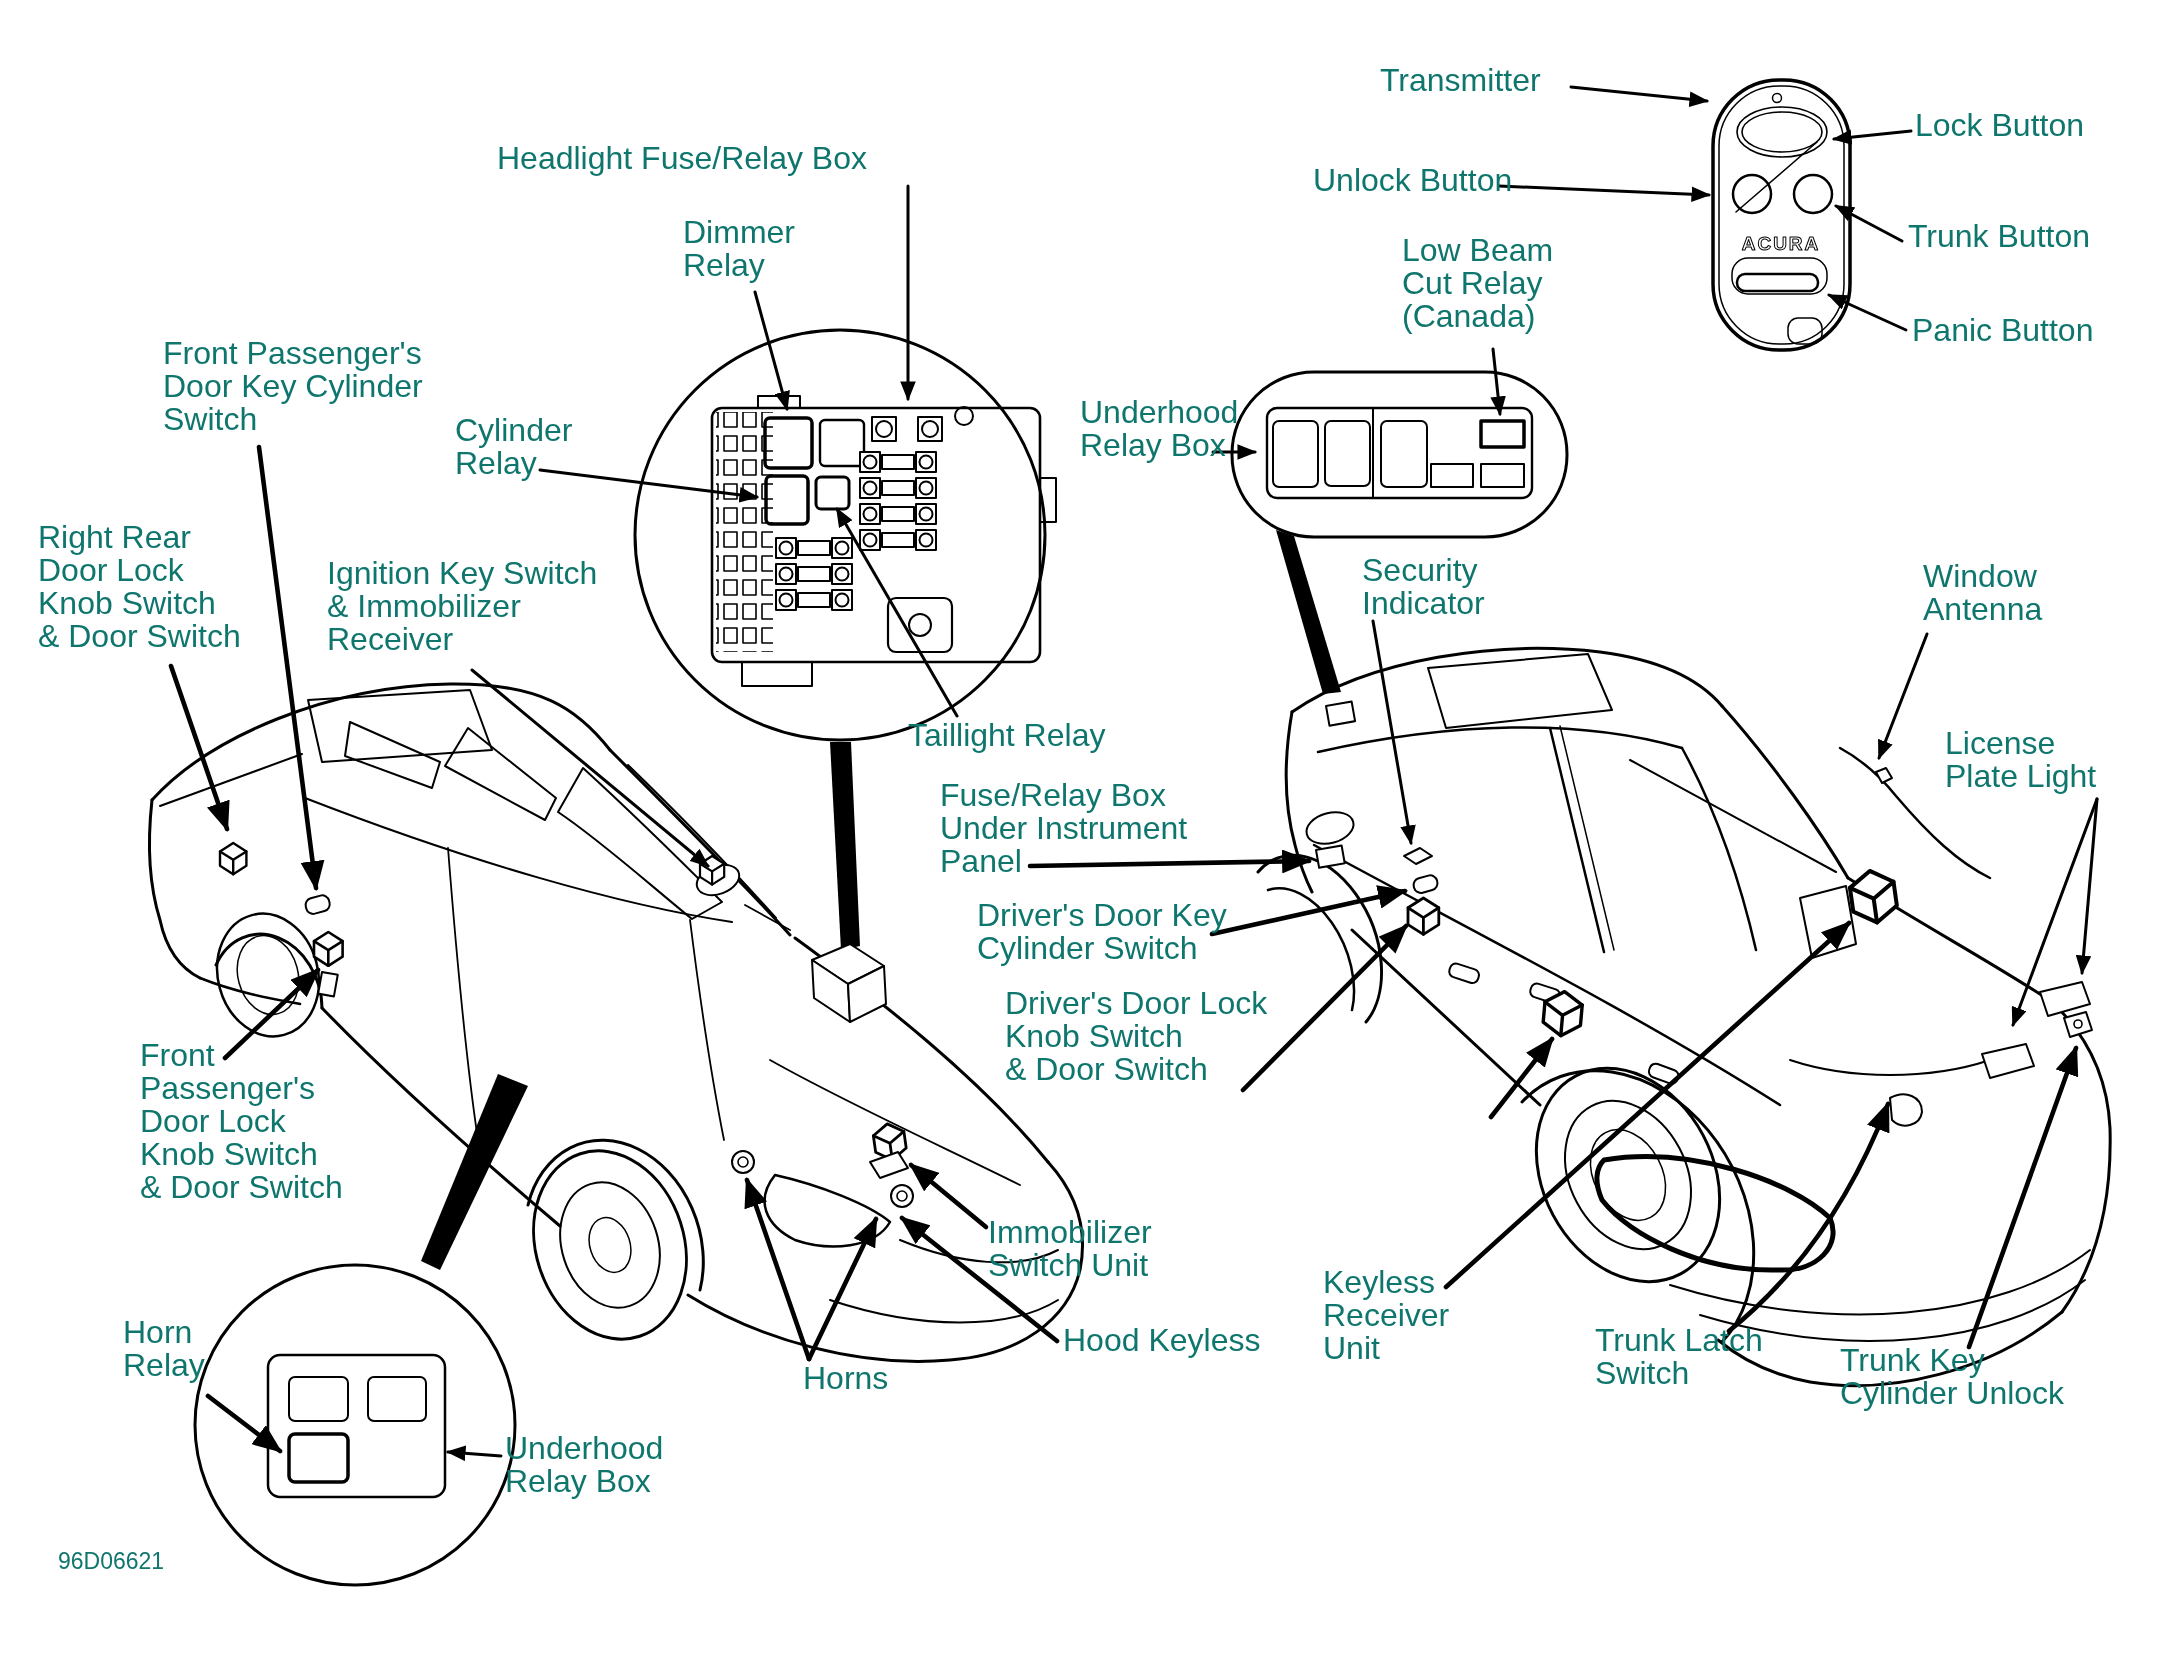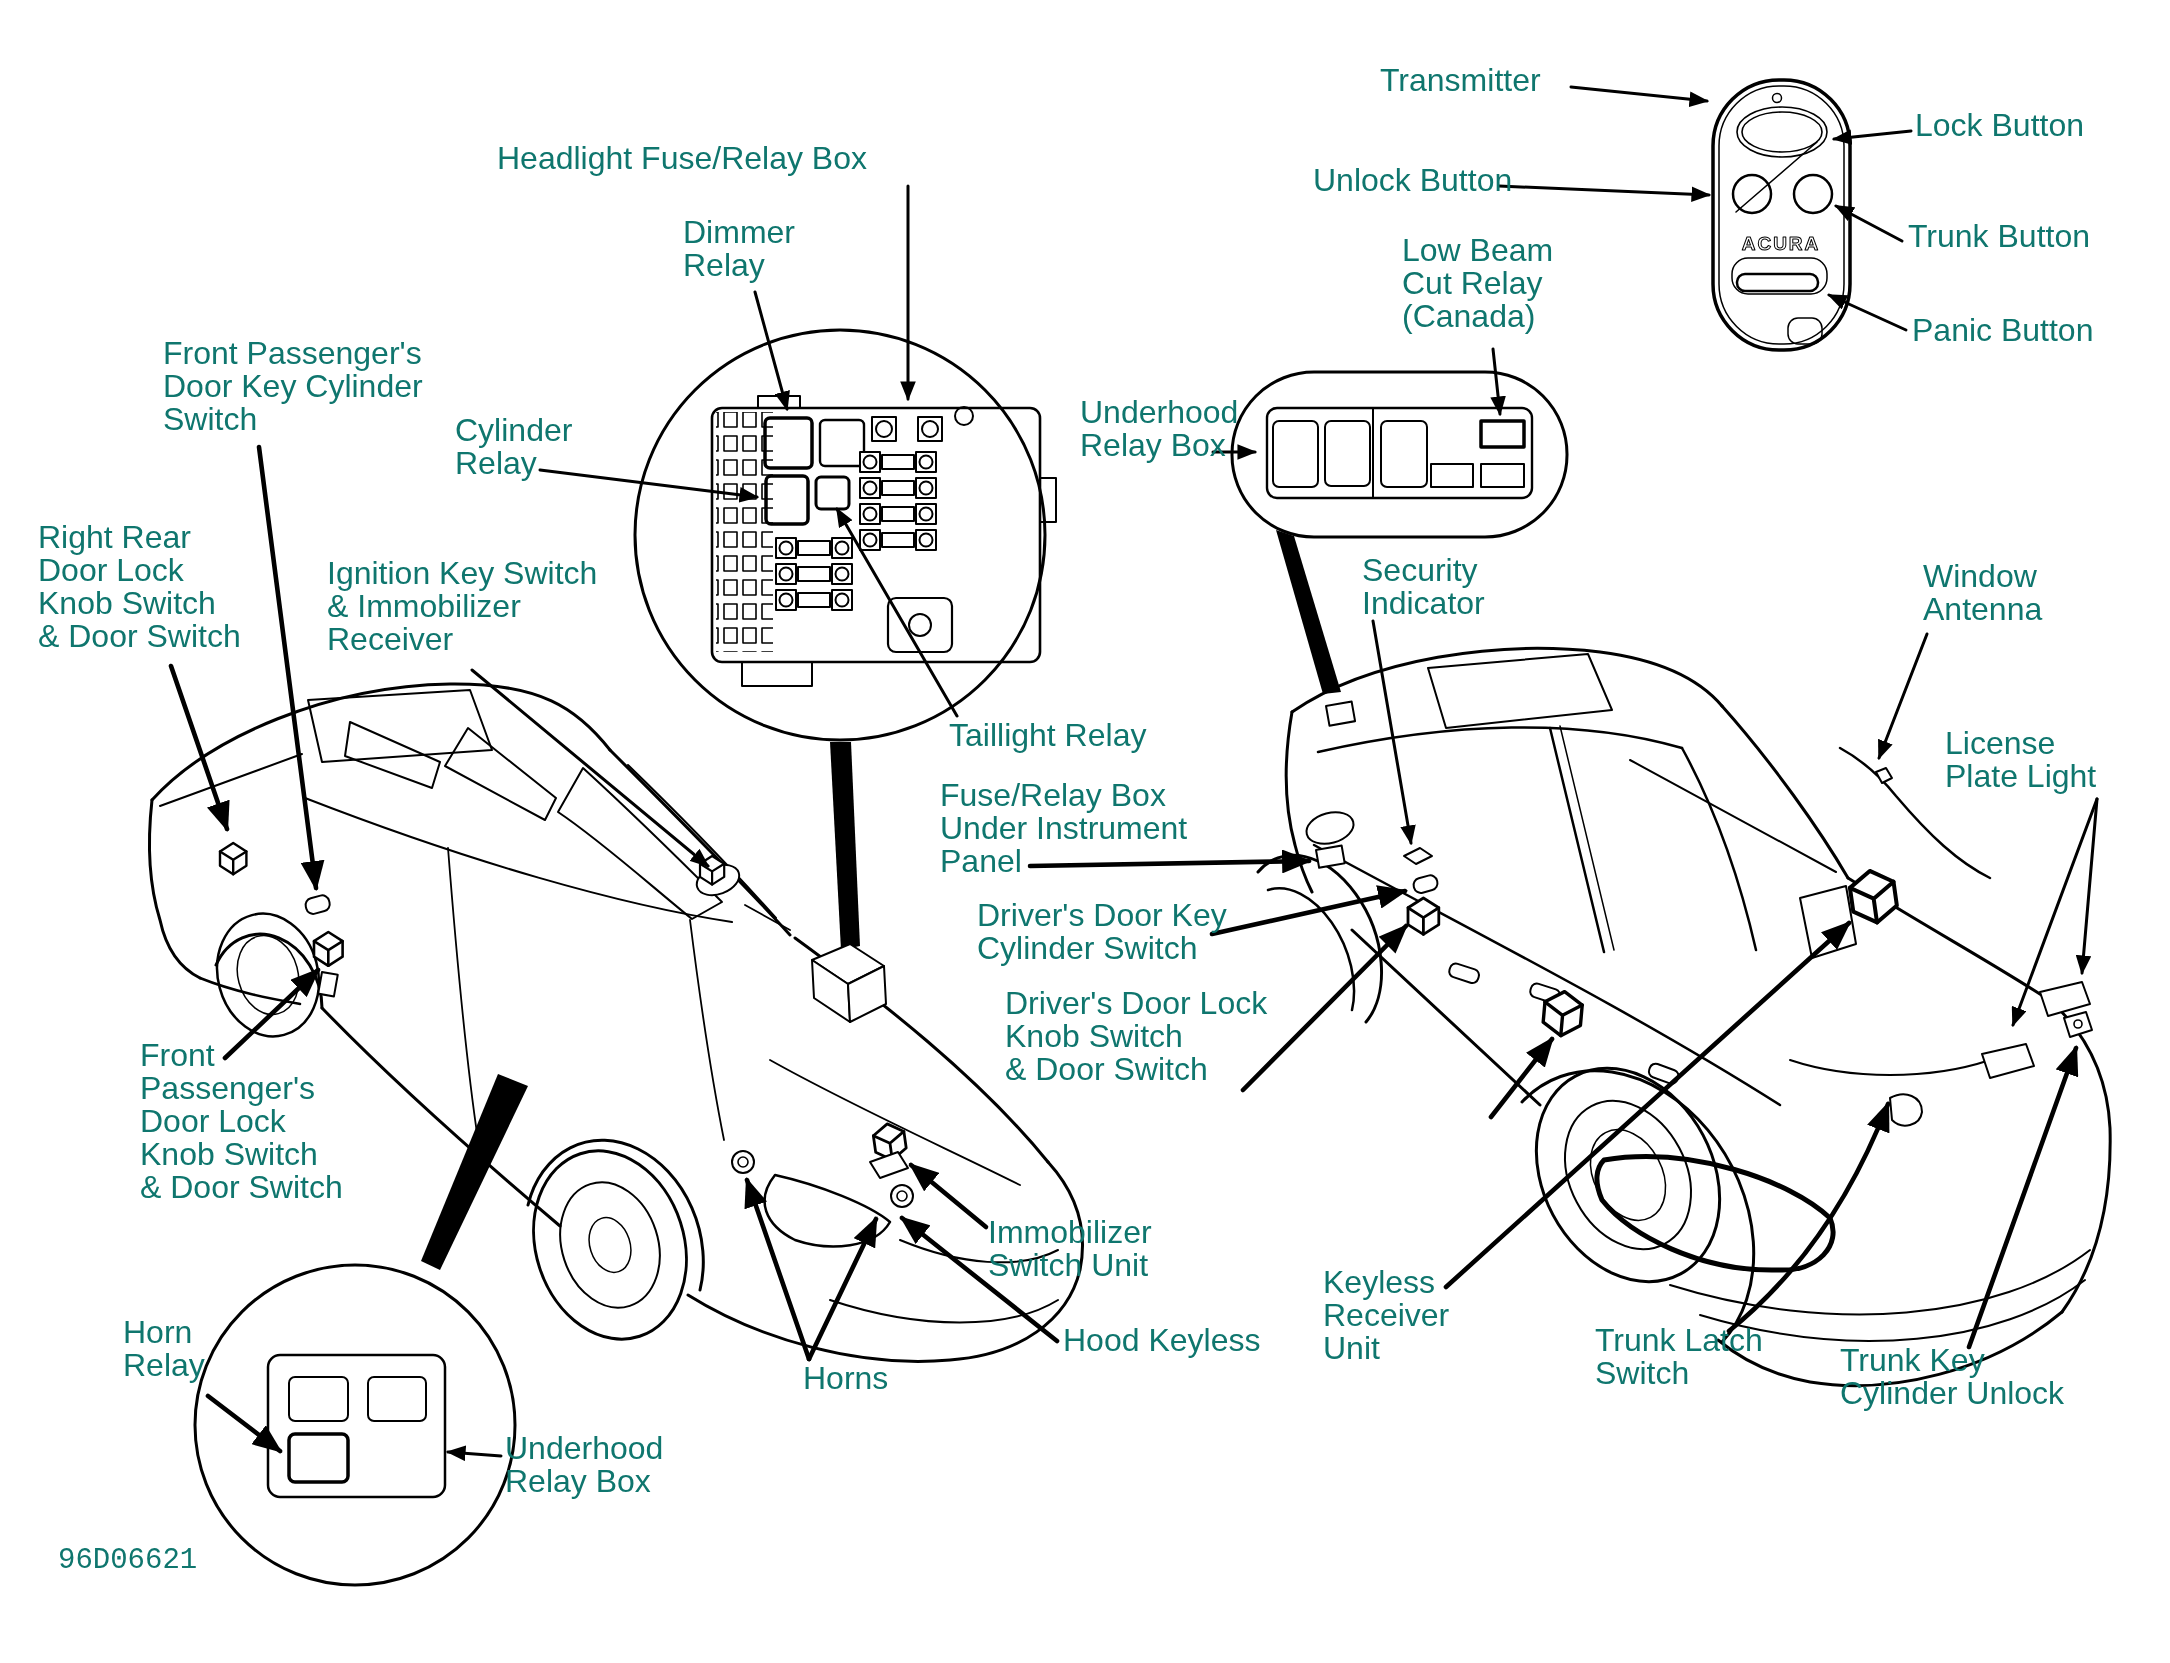--- a/index.html
+++ b/index.html
@@ -1,21 +1,21 @@
 <!DOCTYPE html>
 <html><head>
 <meta charset="utf-8">
 <style>
   html,body{margin:0;padding:0;background:#fff;}
   .stage{position:relative;width:2170px;height:1663px;background:#fff;overflow:hidden;
          font-family:"Liberation Sans",sans-serif;color:#000;}
   .stage svg{position:absolute;left:0;top:0;}
   .lbl{position:absolute;font-size:32px;line-height:33px;white-space:pre-line;
        font-family:"Liberation Sans",sans-serif;color:#0f766e;}
-  .lbl.small{font-size:29px;line-height:24px;font-family:Liberation Mono, monospace;}
+  .lbl.small{font-size:23px;line-height:24px;}
 </style>
 </head>
 <body>
 
 <div class="stage">
 
 <svg width="2170" height="1663" viewBox="0 0 2170 1663" fill="none" stroke="#000" stroke-linecap="round" stroke-linejoin="round">
   <defs>
     <marker id="ah" viewBox="0 0 10 8" refX="9" refY="4" markerWidth="6.5" markerHeight="5.2" orient="auto-start-reverse">
       <path d="M0,0 L10,4 L0,8 Z" fill="#000" stroke="none"></path>
@@ -262,21 +262,21 @@
   <div class="lbl" style="left:163px;top:337px">Front Passenger's
 Door Key Cylinder
 Switch</div>
   <div class="lbl" style="left:38px;top:521px">Right Rear
 Door Lock
 Knob Switch
 &amp; Door Switch</div>
   <div class="lbl" style="left:327px;top:557px">Ignition Key Switch
 &amp; Immobilizer
 Receiver</div>
-  <div class="lbl" style="left:949px;top:719px">Taillight Relay</div>
+  <div class="lbl" style="left:908px;top:719px">Taillight Relay</div>
   <div class="lbl" style="left:940px;top:779px">Fuse/Relay Box
 Under Instrument
 Panel</div>
   <div class="lbl" style="left:977px;top:899px">Driver's Door Key
 Cylinder Switch</div>
   <div class="lbl" style="left:1005px;top:987px">Driver's Door Lock
 Knob Switch
 &amp; Door Switch</div>
   <div class="lbl" style="left:140px;top:1039px">Front
 Passenger's

